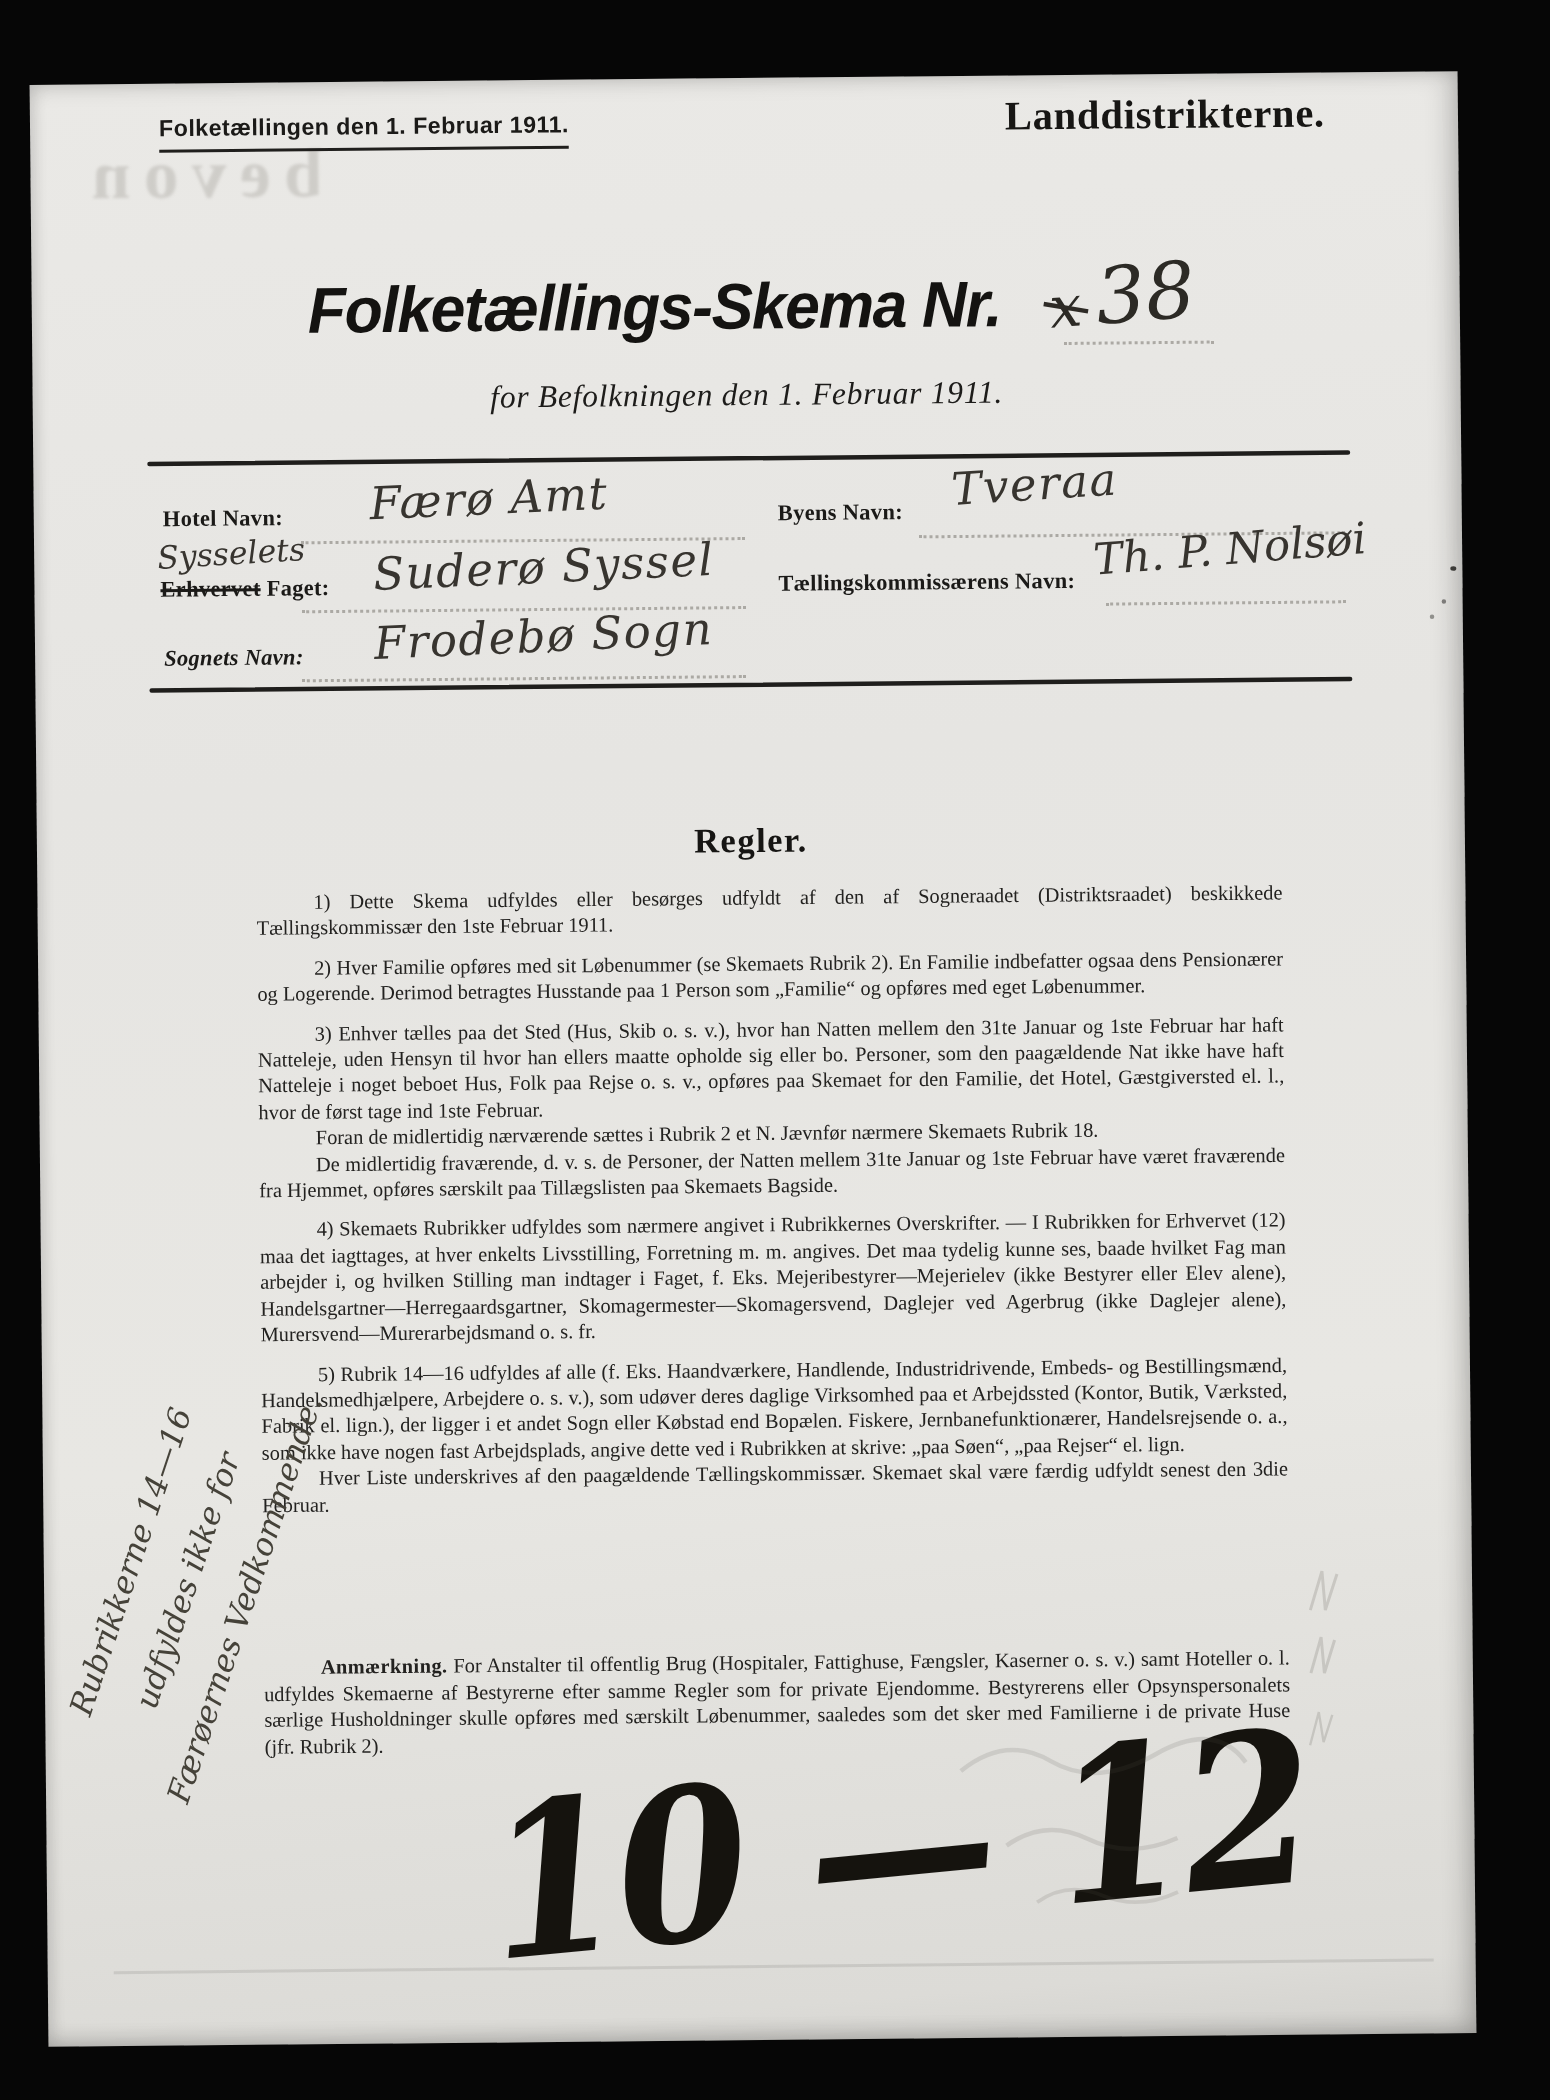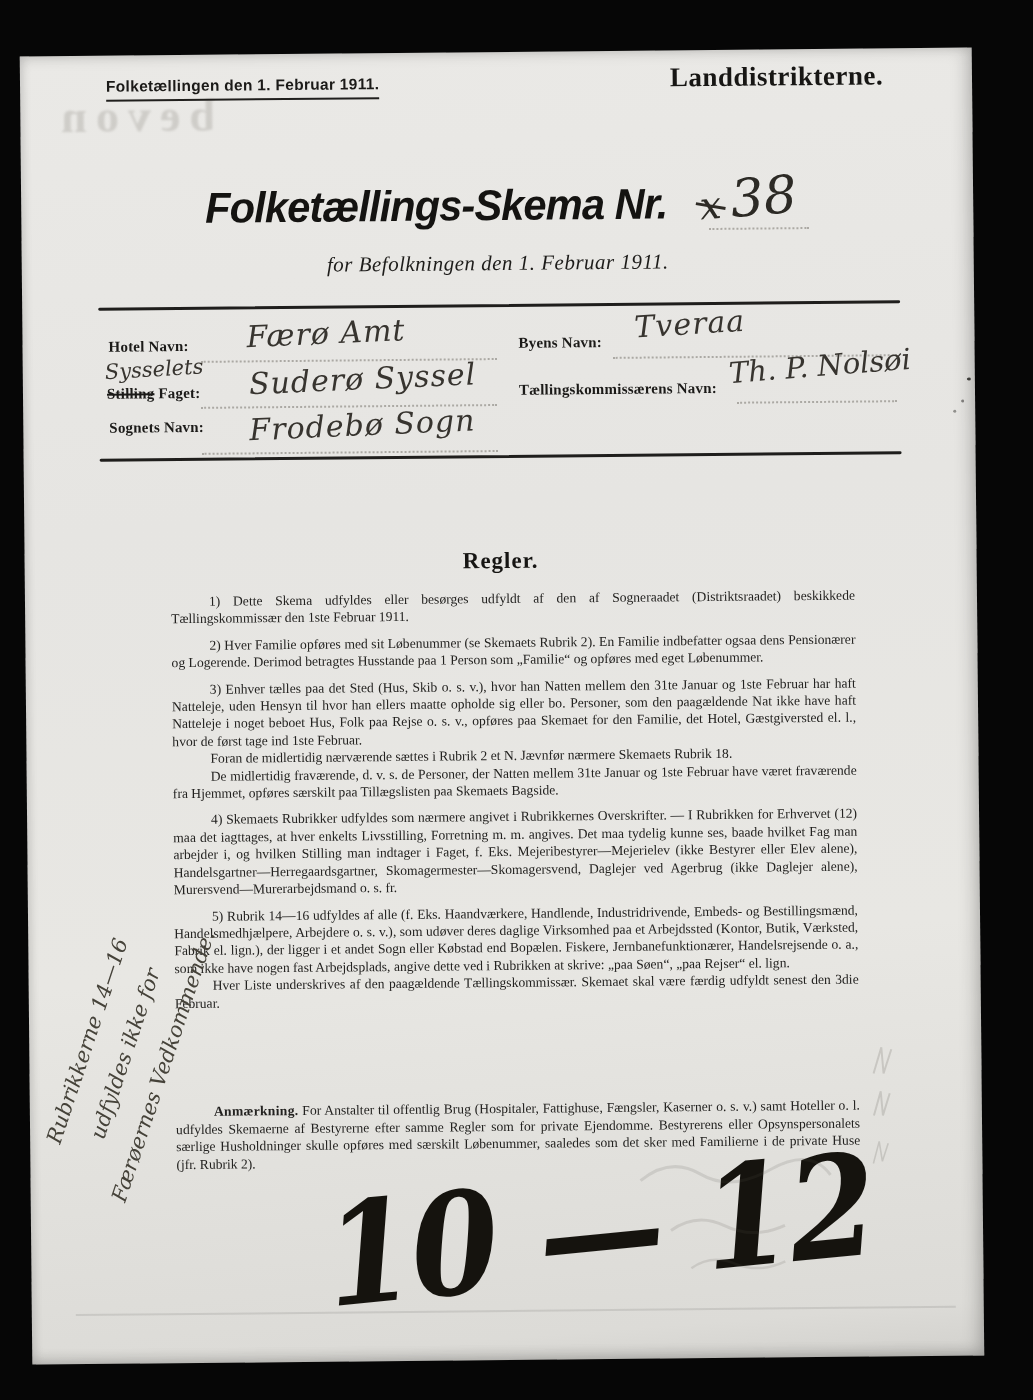--- a/index.html
+++ b/index.html
@@ -85,29 +85,29 @@
 
   <div class="abs field-label" style="left:86px;top:283px;">Hotel Navn:</div>
   <div class="abs dotline" style="left:178px;top:306px;width:296px;"></div>
   <div class="abs hw hw-val" style="left:224px;top:262px;transform:rotate(-2deg);">Færø Amt</div>
 
   <div class="abs field-label" style="left:496px;top:283px;text-align:right;">Byens Navn:</div>
   <div class="abs dotline" style="left:590px;top:306px;width:284px;"></div>
   <div class="abs hw hw-val" style="left:612px;top:256px;transform:rotate(-3deg);">Tveraa</div>
 
   <div class="abs hw" style="left:82px;top:302px;font-size:21px;transform:rotate(-3deg);">Sysselets</div>
-  <div class="abs field-label" style="left:84px;top:330px;"><span class="struck">Stilling</span>&nbsp;<span>Faget:</span></div>
+  <div class="abs field-label" style="left:84px;top:330px;"><span class="struck">Erhvervet</span>&nbsp;<span>Faget:</span></div>
   <div class="abs dotline" style="left:178px;top:352px;width:296px;"></div>
   <div class="abs hw hw-val" style="left:226px;top:308px;transform:rotate(-2deg);">Suderø Syssel</div>
 
   <div class="abs field-label" style="left:496px;top:330px;">Tællingskommissærens Navn:</div>
   <div class="abs dotline" style="left:714px;top:352px;width:160px;"></div>
   <div class="abs hw" style="left:706px;top:300px;font-size:29px;transform:rotate(-4deg);">Th. P. Nolsøi</div>
 
-  <div class="abs field-label" style="left:86px;top:364px;">Sognets Navn:</div>
+  <div class="abs field-label" style="left:86px;top:376px;font-style:italic;">Sognets Navn:</div>
   <div class="abs dotline" style="left:178px;top:398px;width:296px;"></div>
   <div class="abs hw hw-val" style="left:226px;top:354px;transform:rotate(-2deg);">Frodebø Sogn</div>
 
   <div class="abs rule-line" style="left:76px;top:403px;width:802px;"></div>
 
   <div class="abs regler-heading" style="left:0;width:952px;top:496px;">Regler.</div>
 
   <div class="abs rules" style="left:146px;top:538px;">
     <p>1) Dette Skema udfyldes eller besørges udfyldt af den af Sogneraadet (Distriktsraadet) beskikkede Tællingskommissær den 1ste Februar 1911.</p>
     <p class="gap">2) Hver Familie opføres med sit Løbenummer (se Skemaets Rubrik 2). En Familie indbefatter ogsaa dens Pensionærer og Logerende. Derimod betragtes Husstande paa 1 Person som „Familie“ og opføres med eget Løbenummer.</p>

